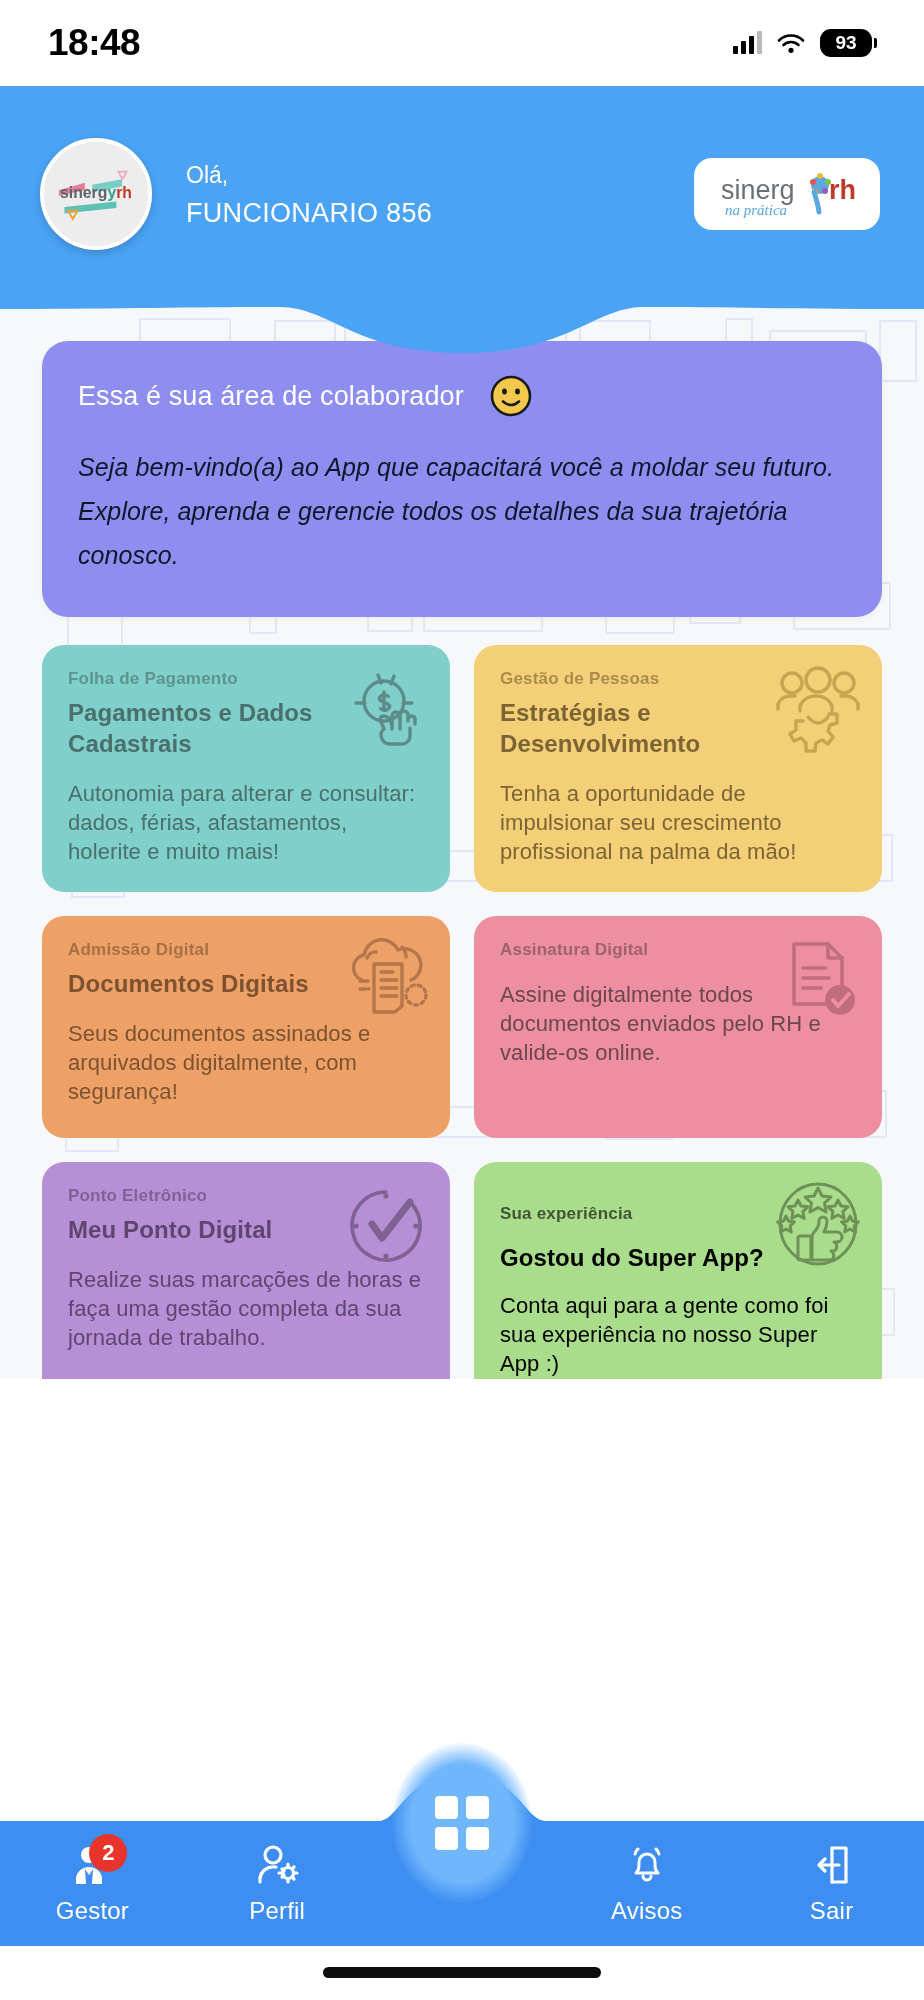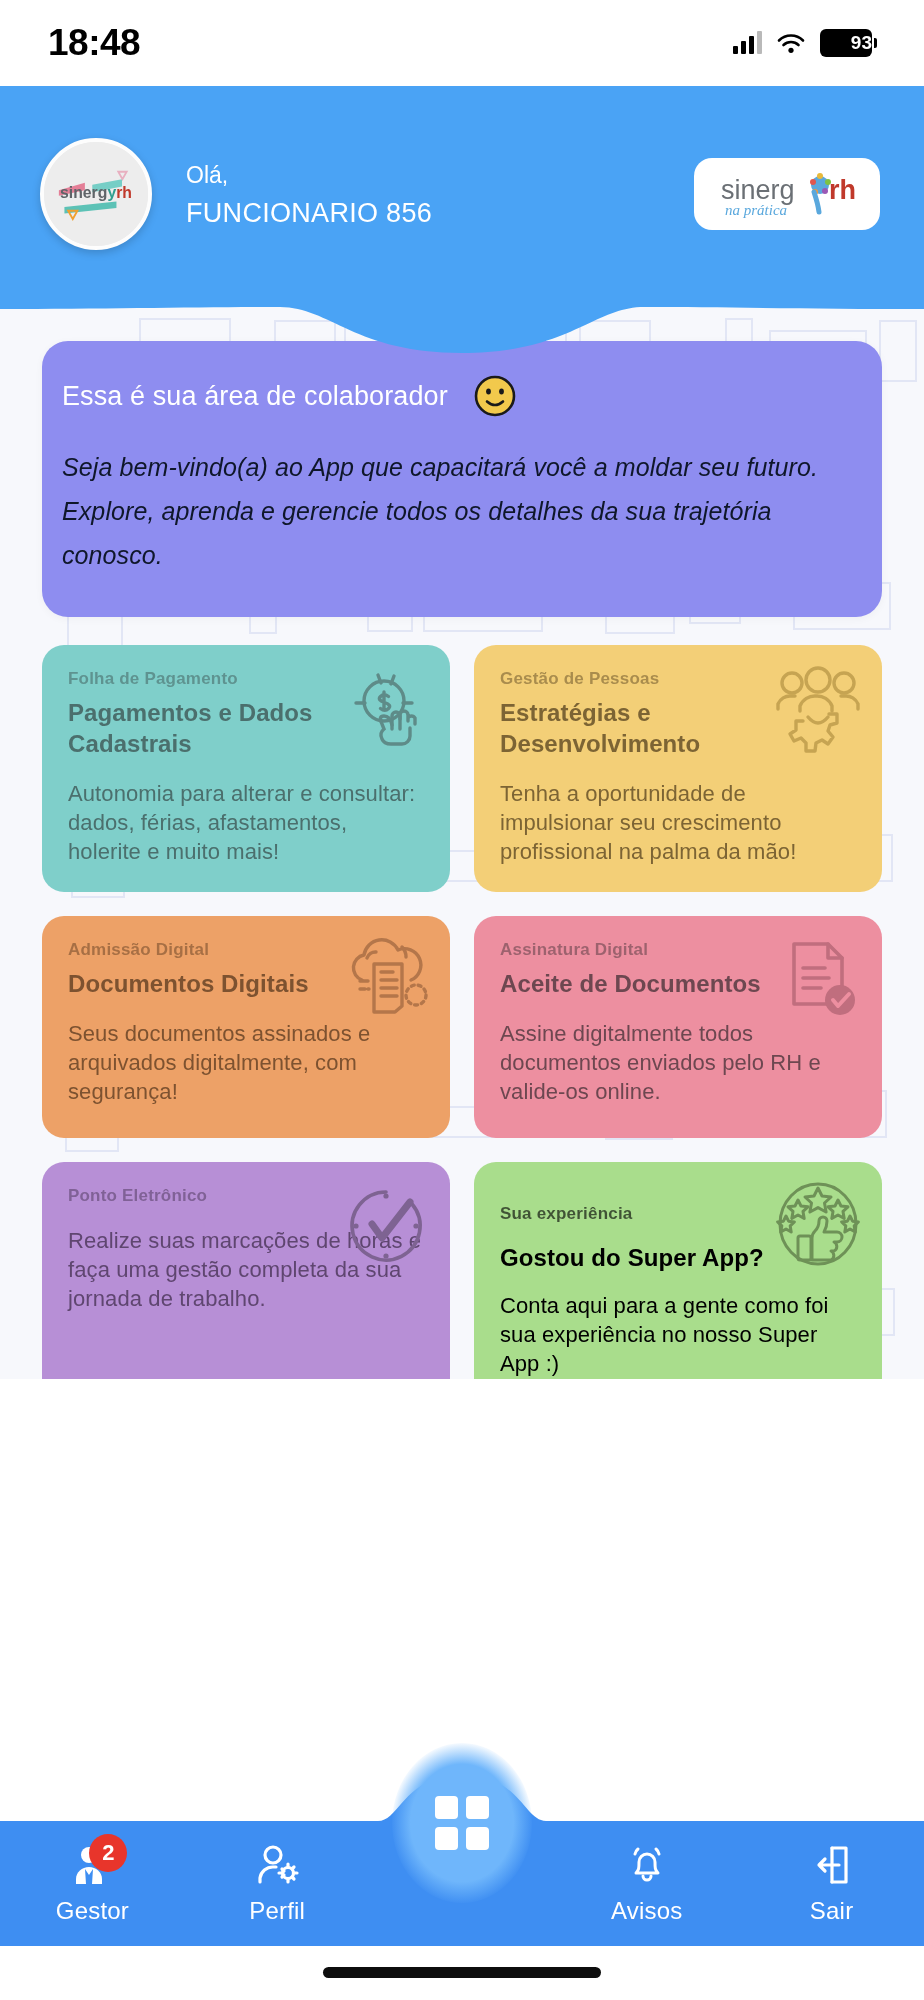--- a/index.html
+++ b/index.html
@@ -20,23 +20,23 @@
   .sb-time{ font-size:37px; font-weight:700; color:#000; letter-spacing:-.5px; }
   .sb-right{ display:flex; align-items:center; gap:14px; }
   .sig{ display:flex; align-items:flex-end; gap:3px; height:22px; }
   .sig i{ width:5px; background:#000; border-radius:1px; display:block; }
   .sig i:nth-child(1){ height:8px; }
   .sig i:nth-child(2){ height:13px; }
   .sig i:nth-child(3){ height:18px; }
   .sig i:nth-child(4){ height:23px; background:#b9b9b9; }
   .wifi{ width:30px; height:22px; position:relative; }
   .batt{
-    width:52px; height:28px; background:#000; border-radius:6px;
+    width:52px; height:28px; background:#000; border-radius:11px;
     color:#fff; font-size:19px; font-weight:700;
-    display:flex; align-items:center; justify-content:flex-end;
+    display:flex; align-items:center; justify-content:center;
     position:relative;
   }
   .batt::after{
     content:""; position:absolute; right:-5px; top:9px;
     width:3px; height:10px; background:#000; border-radius:0 2px 2px 0;
   }
 
   
   .header{
     position:relative; width:100%; height:215px;
@@ -69,21 +69,21 @@
     position:absolute; left:0; top:301px; width:924px; height:1078px;
     background:#f7f8fc; overflow:hidden;
   }
   .pattern{ position:absolute; inset:0; opacity:1; }
 
   .cards-wrap{ position:relative; padding:40px 42px 0 42px; }
 
   
   .welcome{
     background:#8e8df0; border-radius:26px;
-    padding:34px 36px 40px 20px; position:relative;
+    padding:34px 36px 40px 36px; position:relative;
     box-shadow:0 2px 8px rgba(0,0,0,.04);
   }
   .welcome-head{ display:flex; align-items:center; gap:26px; }
   .welcome-title{
     color:#fff; font-size:27px; font-weight:400; letter-spacing:.1px;
   }
   .smiley{ width:42px; height:42px; flex:none; }
   .welcome-body{
     color:#0f172a; font-size:25px; font-style:italic; line-height:44px;
     margin-top:28px; letter-spacing:.1px;
@@ -360,35 +360,35 @@
             <path d="M34 32 h28 v42 l-7 6 h-21 z"></path>
             <path d="M41 40 h12 M41 48 h16 M41 56 h16 M41 64 h16"></path>
             <path d="M20 49 h8 M20 57 h5 M28 57 h1"></path>
             <circle cx="76" cy="63" r="10" stroke-dasharray="3 4"></circle>
           </svg>
         </div>
       </div>
 
       <div class="tile t-pink">
         <div class="eyebrow">Assinatura Digital</div>
-        <div class="ttl">Aceite de Documentos</div>
         <div class="desc">Assine digitalmente todos documentos enviados pelo RH e valide-os online.</div>
         <div class="tic">
           <svg viewBox="0 0 92 92" fill="none" stroke-width="3.6" stroke-linecap="round" stroke-linejoin="round">
             <path d="M22 12 h34 l14 14 v46 h-48 z"></path>
             <path d="M56 12 v14 h14"></path>
             <path d="M31 36 h22 M31 46 h26 M31 56 h18"></path>
             <circle cx="68" cy="68" r="15" fill="#c06e7e" stroke="none"></circle>
             <path d="M61 68 l5 6 l11 -12" stroke="#ed8fa0" stroke-width="4"></path>
           </svg>
         </div>
       </div>
 
       <div class="tile t-purple">
         <div class="eyebrow">Ponto Eletrônico</div>
+        <div class="ttl">Meu Ponto Digital</div>
         <div class="desc">Realize suas marcações de horas e faça uma gestão completa da sua jornada de trabalho.</div>
         <div class="tic">
           <svg viewBox="0 0 92 92" fill="none" stroke-width="3.6" stroke-linecap="round" stroke-linejoin="round">
             <path d="M72 26 a34 34 0 1 1 -26 -12"></path>
             <circle cx="46" cy="18" r="2.6" fill="#7e6392" stroke="none"></circle>
             <circle cx="46" cy="78" r="2.6" fill="#7e6392" stroke="none"></circle>
             <circle cx="16" cy="48" r="2.6" fill="#7e6392" stroke="none"></circle>
             <circle cx="76" cy="48" r="2.6" fill="#7e6392" stroke="none"></circle>
             <path d="M32 46 l10 14 l28 -36" stroke-width="7"></path>
           </svg>

